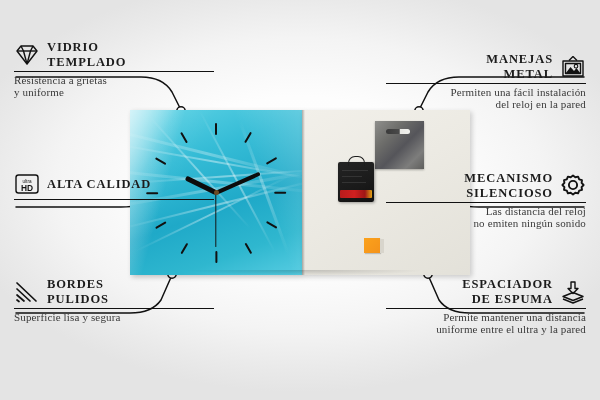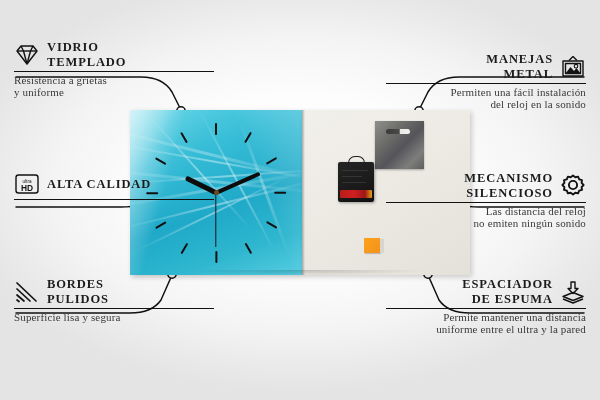--- a/index.html
+++ b/index.html
@@ -400,21 +400,21 @@
         </svg>
       </span>
       <div class="feat-title">
         <div>MANEJAS</div>
         <div>METAL</div>
       </div>
     </div>
     <div class="feat-rule"></div>
     <div class="feat-desc">
       <div>Permiten una fácil instalación</div>
-      <div>del reloj en la sonido</div>
+      <div>del reloj en la pared</div>
     </div>
   </div>
 
   <div class="feature right" id="feat-mech">
     <div class="feat-head">
       <span class="icon-box">
         <svg width="26" height="26" viewBox="0 0 26 26">
           <g fill="none" stroke="#121212" stroke-width="1.9" stroke-linejoin="round">
             <path d="M13,2.5 L15.3,4.2 L18.1,3.6 L19.2,6.3 L22,7.1 L21.6,9.9 L23.6,12 L21.6,14.1 L22,16.9 L19.2,17.7 L18.1,20.4 L15.3,19.8 L13,21.5 L10.7,19.8 L7.9,20.4 L6.8,17.7 L4,16.9 L4.4,14.1 L2.4,12 L4.4,9.9 L4,7.1 L6.8,6.3 L7.9,3.6 L10.7,4.2 Z"></path>
             <circle cx="13" cy="12" r="4.1"></circle>

